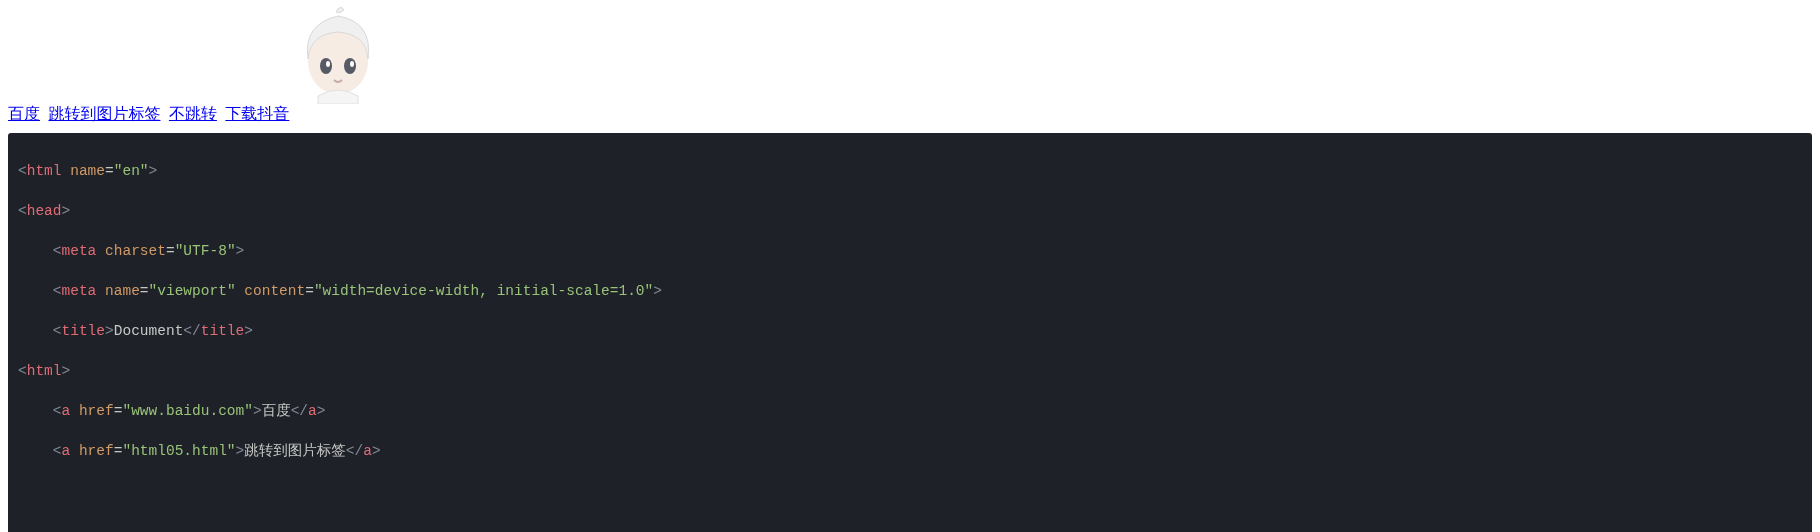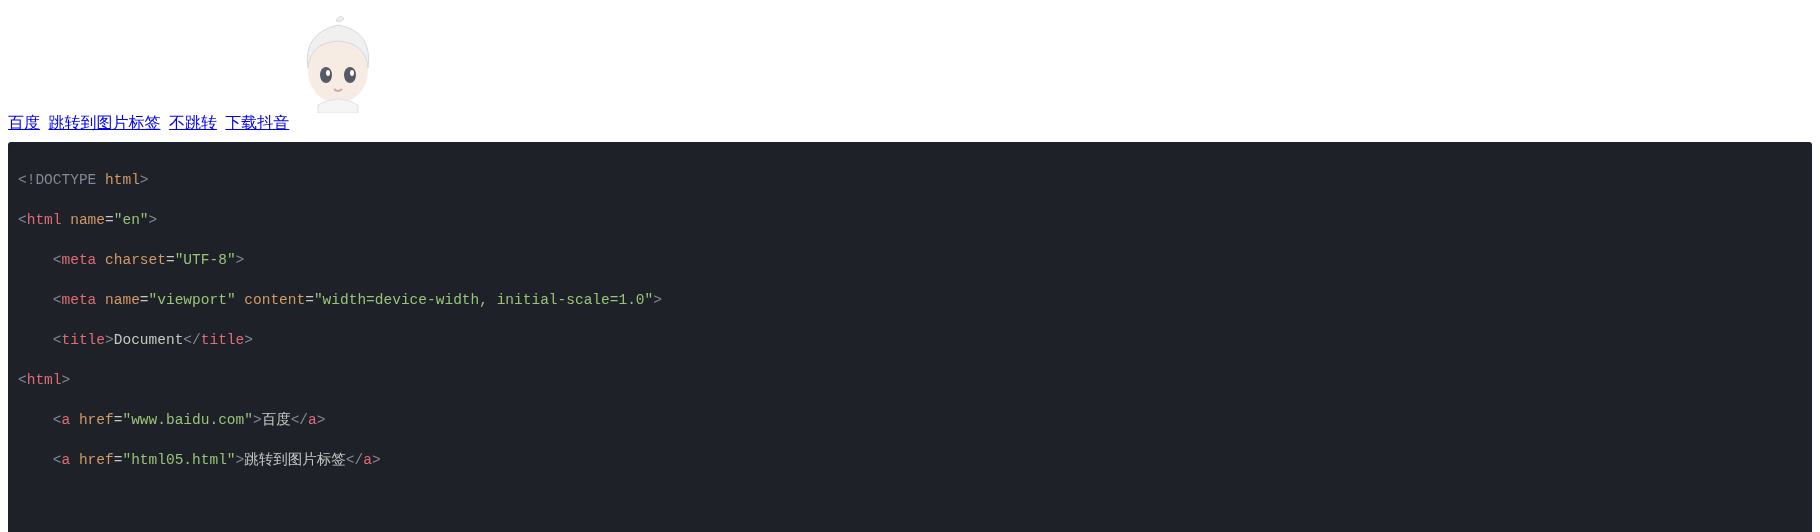--- a/index.html
+++ b/index.html
@@ -3,21 +3,21 @@
 <meta charset="utf-8">
 <style>
   body {
     margin: 0;
     padding: 0;
     font-family: Arial, "Microsoft YaHei", sans-serif;
     font-size: 16px;
     background: #fff;
   }
   .preview-area {
-    padding: 13px 8px 4px 8px;
+    padding: 4px 8px 4px 8px;
   }
   .preview-area a {
     color: #0000EE;
     text-decoration: underline;
     margin-right: 4px;
   }
   .avatar-placeholder {
     display: inline-block;
     width: 100px;
     height: 100px;
@@ -72,22 +72,22 @@
     </svg>
   </span>
   <br>
   <a href="#">百度</a>
   <a href="#">跳转到图片标签</a>
   <a href="#">不跳转</a>
   <a href="#">下载抖音</a>
 </div>
 
 <div class="code-block">
-<span class="code-line"><span class="tok-punct">&lt;!</span><span class="tok-doctype">DOCTYPE</span> <span class="tok-attr">html</span><span class="tok-punct">&gt;</span></span>
 <span class="code-line"><span class="tok-punct">&lt;</span><span class="tok-tag">html</span> <span class="tok-attr">name</span><span class="tok-eq">=</span><span class="tok-str">"<span>en</span>"</span><span class="tok-punct">&gt;</span></span>
+<span class="code-line"><span class="tok-punct">&lt;</span><span class="tok-tag">head</span><span class="tok-punct">&gt;</span></span>
 <span class="code-line">    <span class="tok-punct">&lt;</span><span class="tok-tag">meta</span> <span class="tok-attr">charset</span><span class="tok-eq">=</span><span class="tok-str">"<span>UTF-8</span>"</span><span class="tok-punct">&gt;</span></span>
 <span class="code-line">    <span class="tok-punct">&lt;</span><span class="tok-tag">meta</span> <span class="tok-attr">name</span><span class="tok-eq">=</span><span class="tok-str">"<span>viewport</span>"</span> <span class="tok-attr">content</span><span class="tok-eq">=</span><span class="tok-str">"<span>width=device-width, initial-scale=1.0</span>"</span><span class="tok-punct">&gt;</span></span>
 <span class="code-line">    <span class="tok-punct">&lt;</span><span class="tok-tag">title</span><span class="tok-punct">&gt;</span><span class="tok-text">Document</span><span class="tok-punct">&lt;/</span><span class="tok-tag">title</span><span class="tok-punct">&gt;</span></span>
 <span class="code-line"><span class="tok-punct">&lt;</span><span class="tok-tag">html</span><span class="tok-punct">&gt;</span></span>
 <span class="code-line">    <span class="tok-punct">&lt;</span><span class="tok-tag">a</span> <span class="tok-attr">href</span><span class="tok-eq">=</span><span class="tok-str">"<span class="tok-link">www.baidu.com</span>"</span><span class="tok-punct">&gt;</span><span class="tok-text">百度</span><span class="tok-punct">&lt;/</span><span class="tok-tag">a</span><span class="tok-punct">&gt;</span></span>
 <span class="code-line">    <span class="tok-punct">&lt;</span><span class="tok-tag">a</span> <span class="tok-attr">href</span><span class="tok-eq">=</span><span class="tok-str">"<span class="tok-link">html05.html</span>"</span><span class="tok-punct">&gt;</span><span class="tok-text">跳转到图片标签</span><span class="tok-punct">&lt;/</span><span class="tok-tag">a</span><span class="tok-punct">&gt;</span></span>
 
 
 
 

